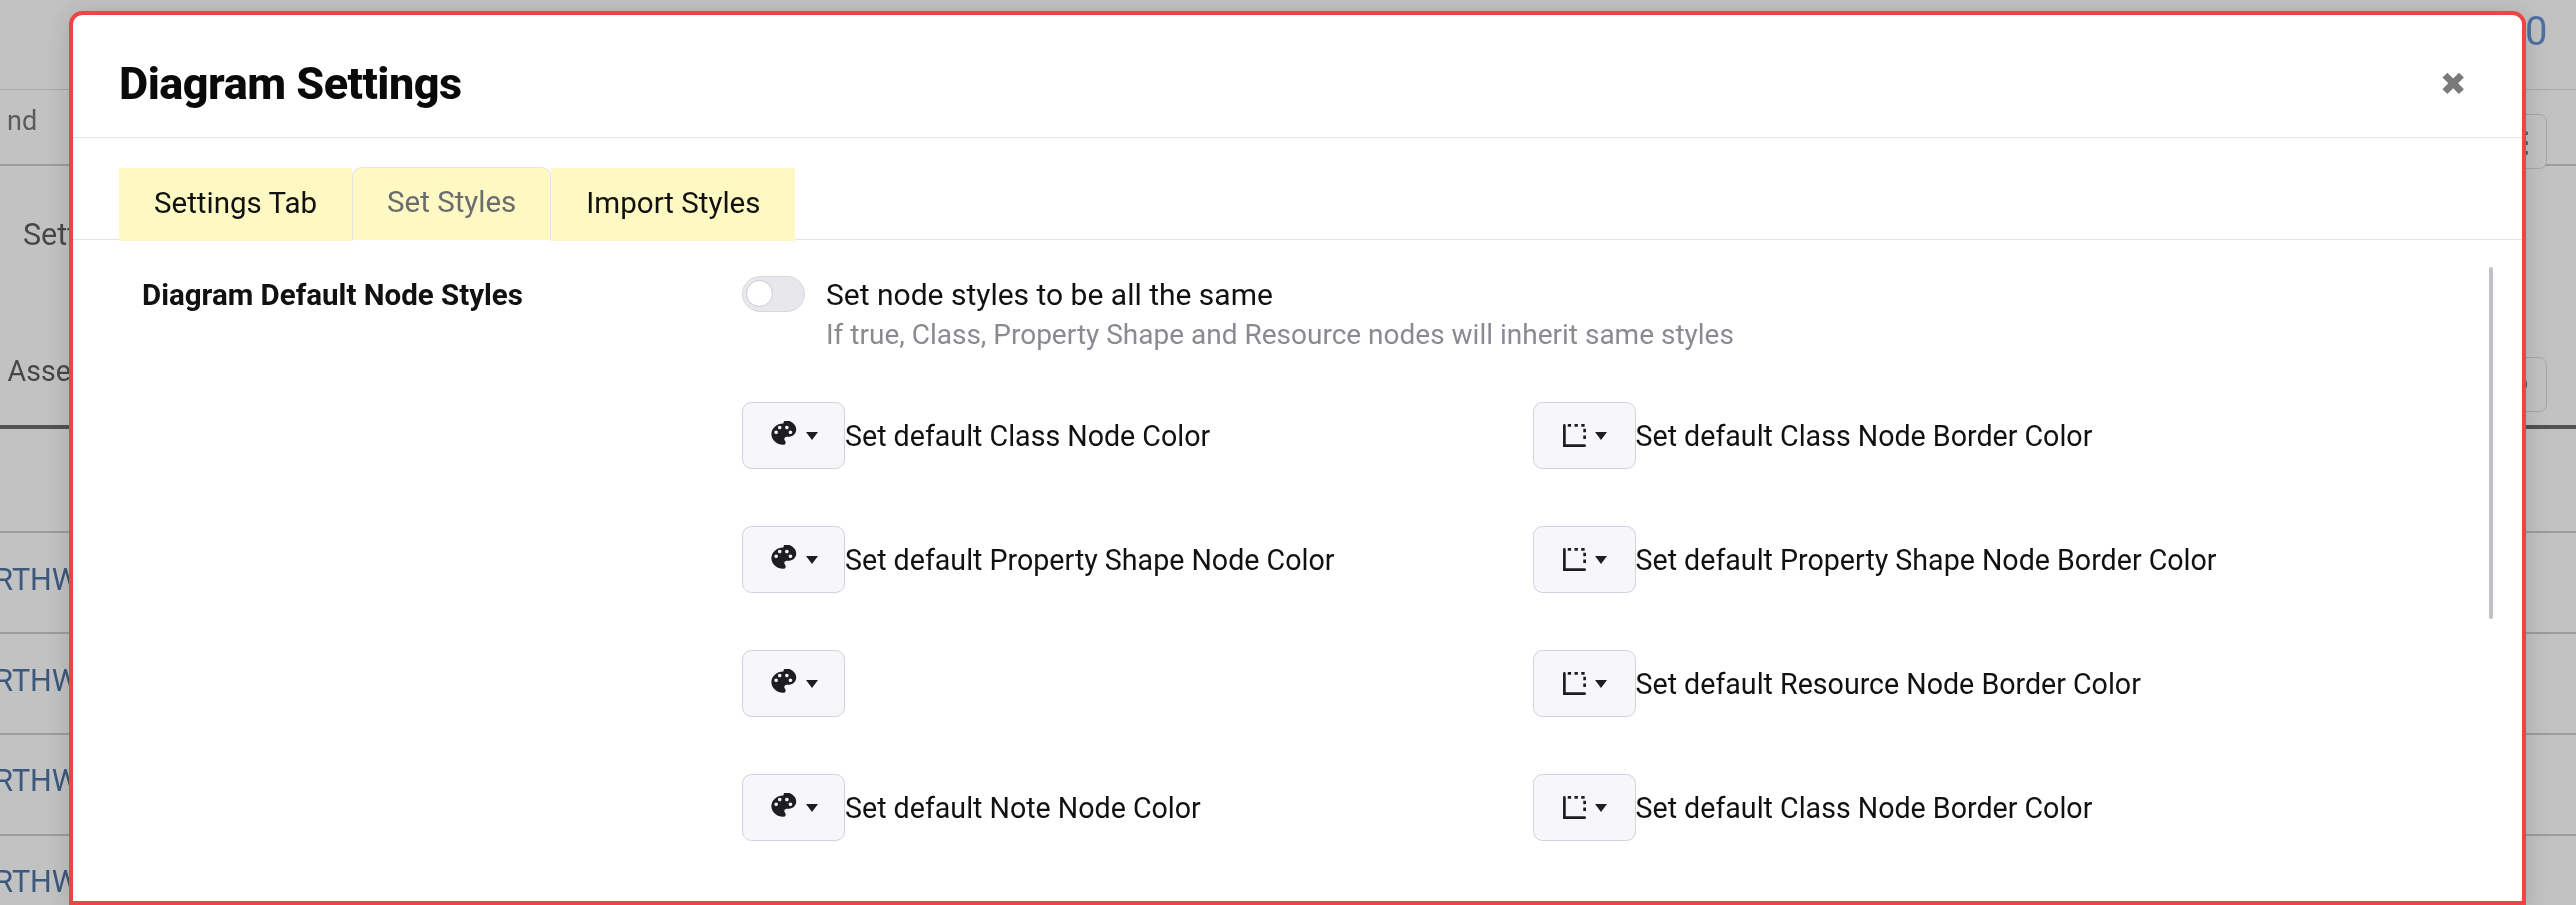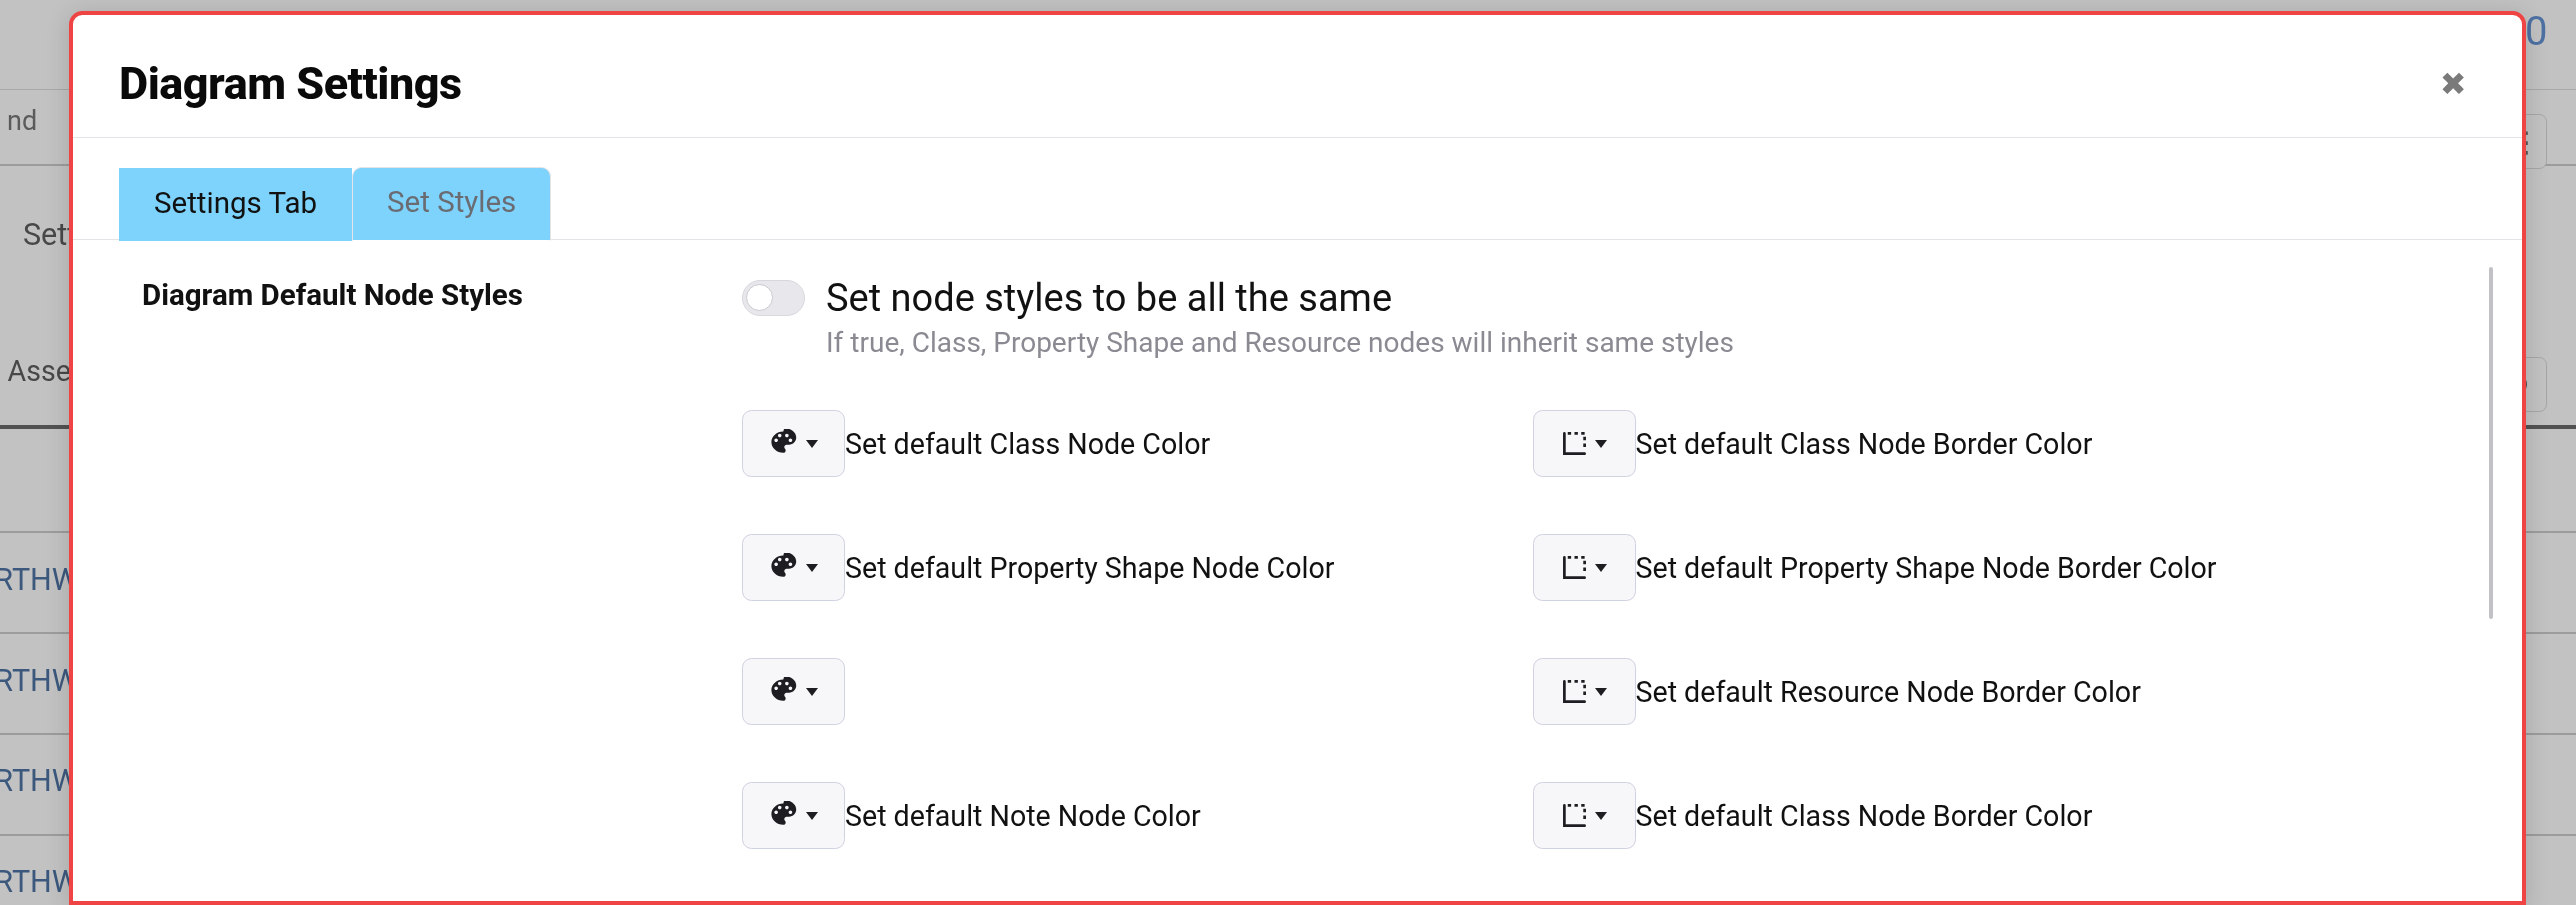--- a/index.html
+++ b/index.html
@@ -128,21 +128,21 @@
   }
   .tab {
     font-size: 29.5px;
     color: #111;
     padding: 17px 34px 21px 34px;
     cursor:pointer;
     position:relative;
     border: 1.9px solid transparent;
     border-bottom: none;
     top:1.9px;
-    background:#7dd3fc;
+    background:#fef9c3;
   }
   .tab.active {
     color: #6b6b72;
     border: 1.9px solid #e4e4e8;
     border-bottom: 1.9px solid #fff;
     border-radius: 9.5px 9.5px 0 0;
   }
   .modal-body {
     padding: 36px 46px 19px 69px;
     position: relative;
@@ -193,21 +193,21 @@
   }
   .toggle-knob {
     position:absolute;
     left: 2.9px; top: 2.9px;
     width: 27px; height: 27px;
     border-radius: 50%;
     background: #fff;
     border: 1.9px solid #c9c9d0;
   }
   .toggle-label {
-    font-size: 38px;
+    font-size: 30px;
     color: #111;
   }
   .toggle-help {
     font-size: 28px;
     color: #8a8a92;
     margin-left: 84px;
   }
 
   .style-grid {
     margin-top: 51px;
@@ -287,20 +287,21 @@
     <div class="modal-title">Diagram Settings</div>
     <div class="modal-close">
       <span>✖</span>
     </div>
   </div>
   <div class="modal-hr"></div>
 
   <div class="tabs">
     <div class="tab">Settings Tab</div>
     <div class="tab active">Set Styles</div>
+    <div class="tab">Import Styles</div>
   </div>
 
   <div class="modal-body">
     <div class="scroll-indicator"></div>
 
     <div class="section-row">
       <div class="section-label">Diagram Default Node Styles</div>
       <div class="toggle-block">
         <div class="toggle-line">
           <div class="toggle">

